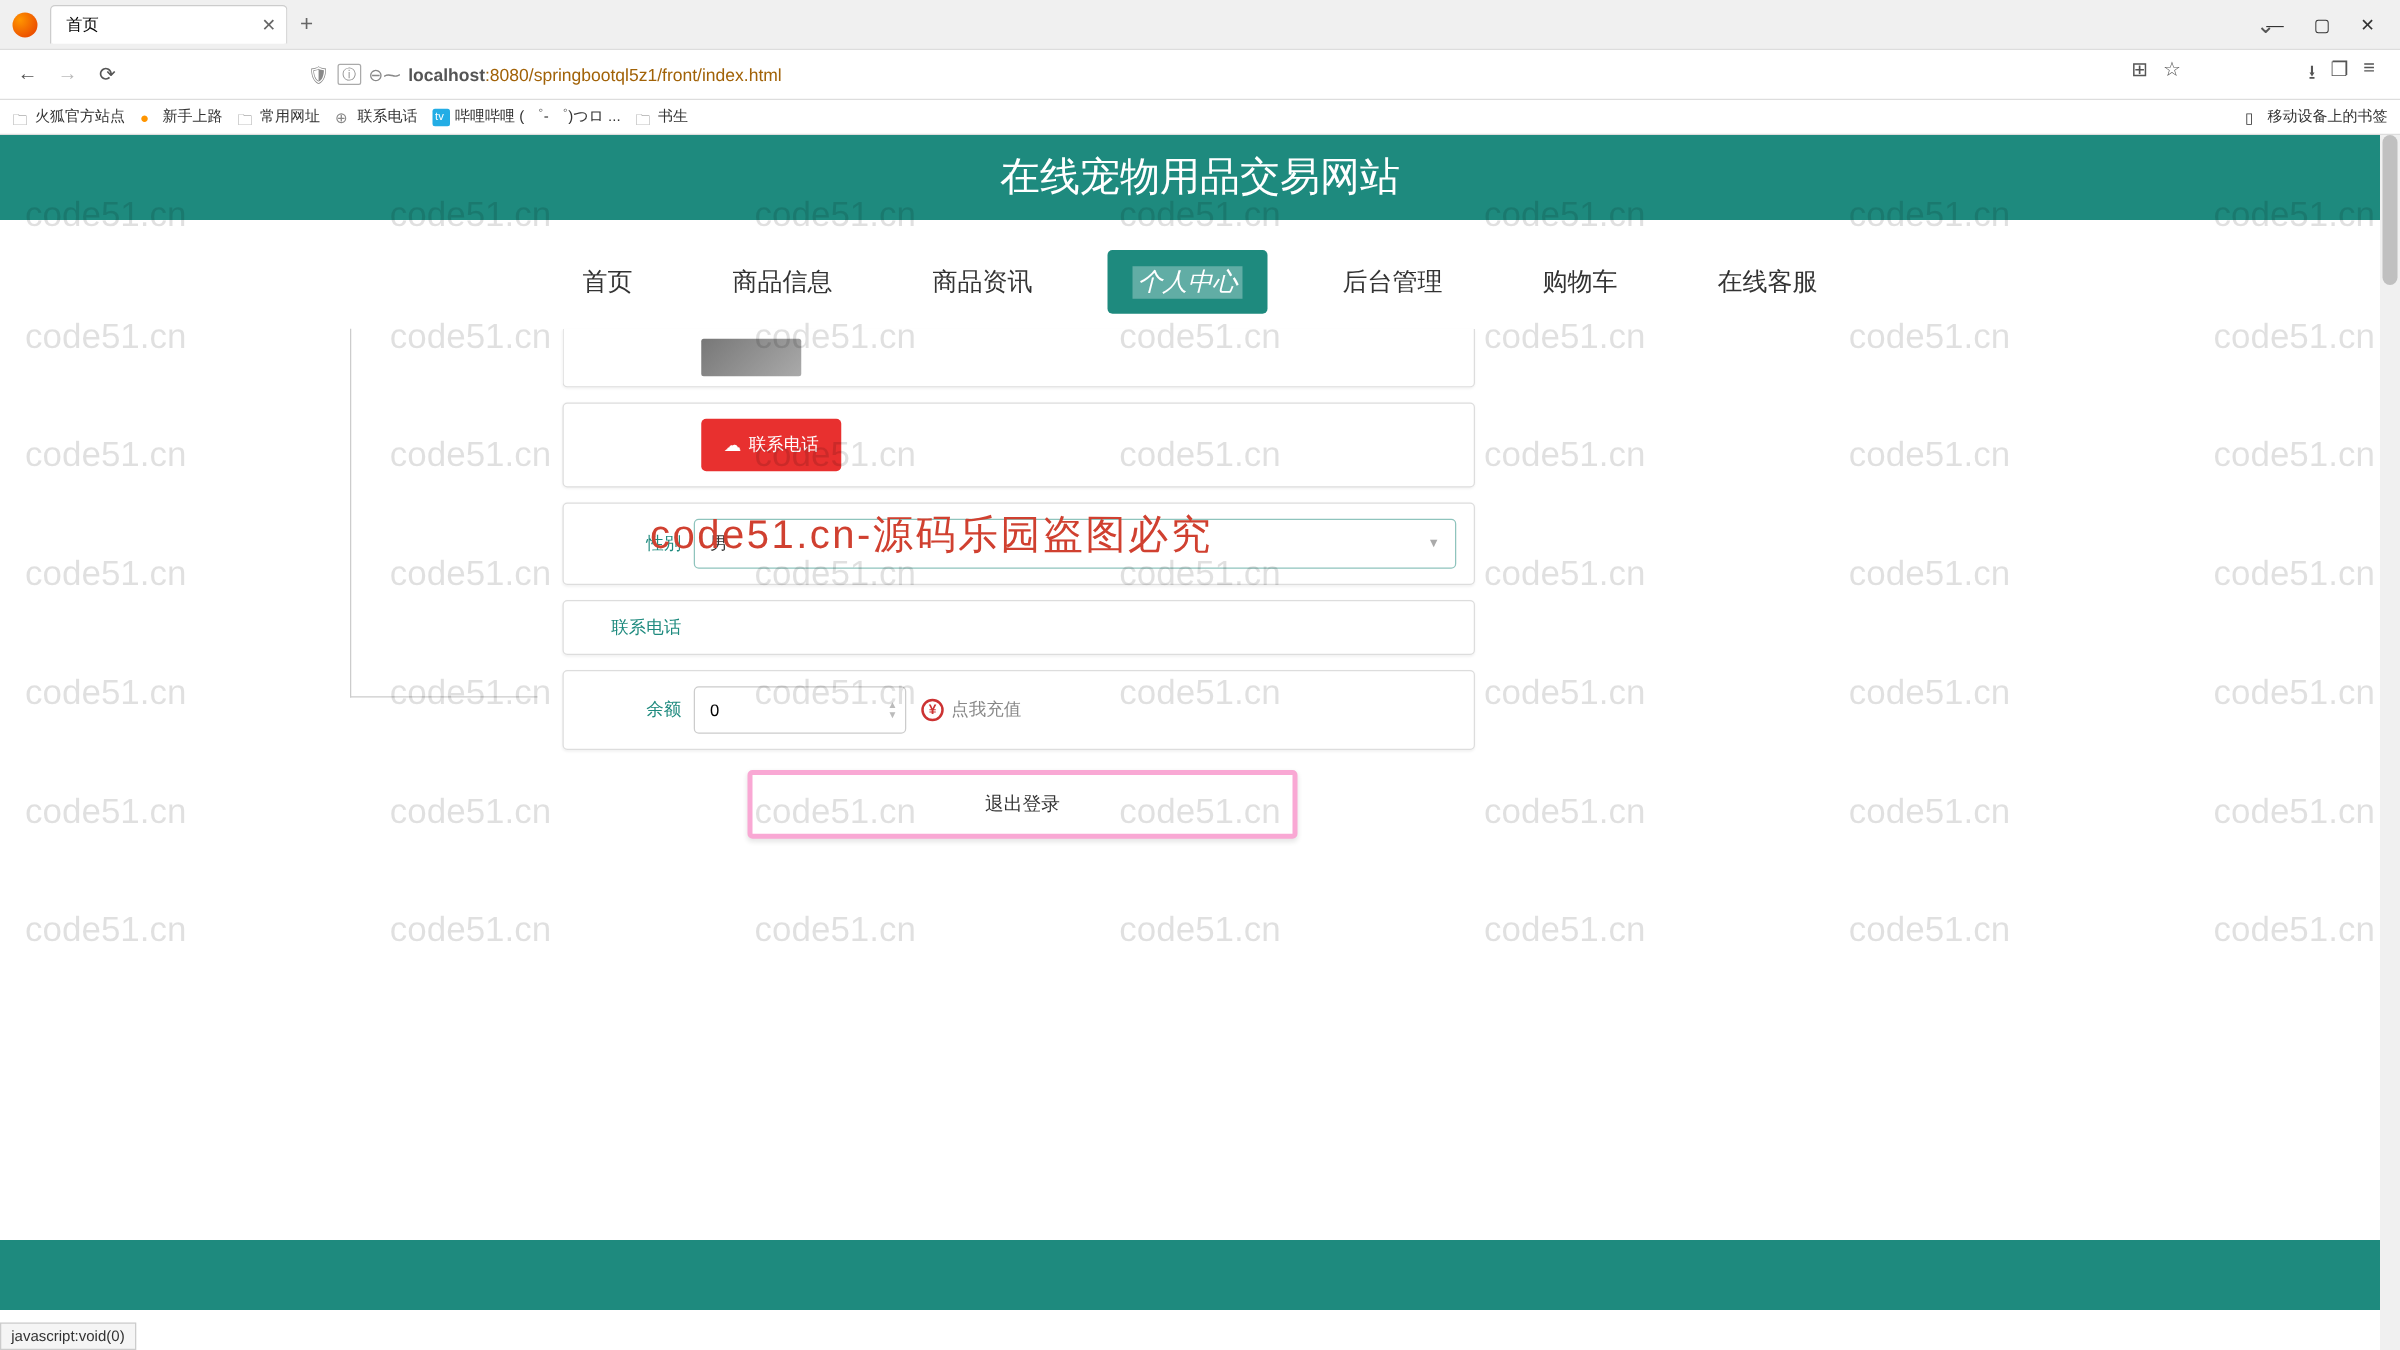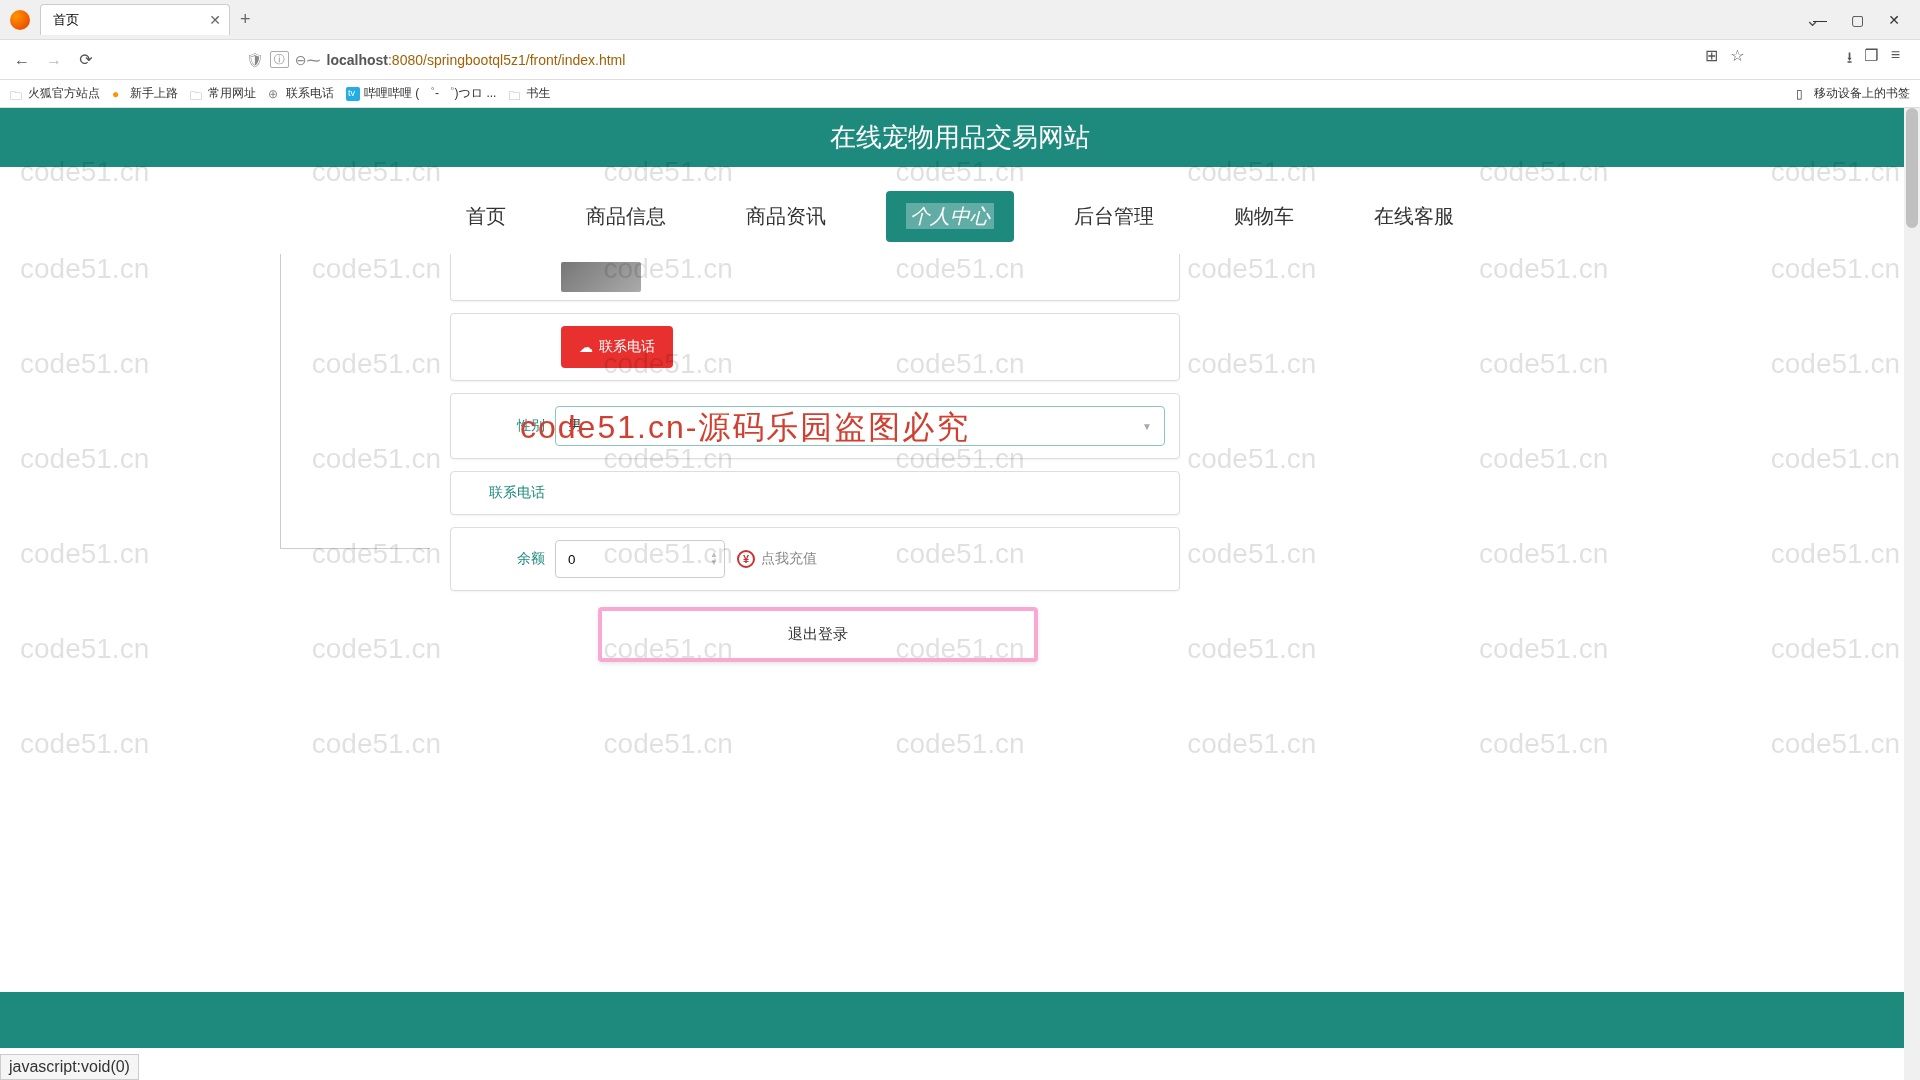--- a/index.html
+++ b/index.html
@@ -27,21 +27,21 @@
 
 
 .win-controls { position: absolute; right: 0; top: 0; height: 40px; display: flex; align-items: center; gap: 24px; padding-right: 20px; }
 .win-btn { font-size: 14px; color: #333; cursor: pointer; }
 
 
 .page-wrapper { position: relative; height: calc(100% - 108px); overflow: hidden; }
 .scrollbar { position: absolute; right: 0; top: 0; width: 16px; height: 100%; background: #f0f0f0; }
 .scrollbar-thumb { position: absolute; right: 2px; width: 12px; background: #c0c0c0; border-radius: 6px; top: 0; height: 120px; }
 
-.header-banner { background: #1e8a7e; color: #fff; text-align: center; padding: 12px 0; font-size: 26px; font-weight: 500; }
+.header-banner { background: #1e8a7e; color: #fff; text-align: center; padding: 12px 0; font-size: 32px; font-weight: 500; }
 
 .nav-menu { display: flex; justify-content: center; gap: 40px; padding: 24px 0 12px; align-items: center; }
 .nav-item { font-size: 20px; color: #333; padding: 12px 20px; cursor: pointer; border-radius: 4px; }
 .nav-item.active { background: #1e8a7e; color: #fff; font-style: italic; }
 .nav-item.active span { background: rgba(255,255,255,0.3); padding: 2px 4px; }
 
 .content-area { position: relative; padding: 0 280px 0 280px; }
 .side-frame { position: absolute; left: 280px; top: 0; width: 150px; height: 295px; border-left: 1px solid #ccc; border-bottom: 1px solid #ccc; }
 
 .form-stack { margin-left: 170px; display: flex; flex-direction: column; gap: 12px; width: 730px; }
@@ -63,21 +63,21 @@
 
 .recharge { display: flex; align-items: center; gap: 6px; margin-left: 12px; color: #888; font-size: 14px; cursor: pointer; }
 .yen-icon { width: 18px; height: 18px; border: 2px solid #c33; border-radius: 50%; display: flex; align-items: center; justify-content: center; color: #c33; font-size: 11px; font-weight: bold; }
 
 .action-btns { margin-left: 170px; width: 440px; margin-top: 16px; margin-left: 318px; display: flex; flex-direction: column; gap: 14px; }
 .btn-primary { background: #1e8a7e; color: #fff; border: none; border-radius: 4px; padding: 14px 0; font-size: 15px; cursor: pointer; box-shadow: 0 2px 4px rgba(0,0,0,0.15); }
 .btn-secondary { background: #fff; color: #333; border: 4px solid #f9a8d4; border-radius: 4px; padding: 14px 0; font-size: 15px; cursor: pointer; box-shadow: 0 2px 4px rgba(0,0,0,0.1); }
 
 .footer-strip { position: absolute; bottom: 32px; left: 0; right: 16px; height: 56px; background: #1e8a7e; }
 
-.status-bar { position: absolute; bottom: 0; left: 0; background: #f5f5f5; border: 1px solid #ccc; padding: 3px 8px; font-size: 16px; color: #333; }
+.status-bar { position: absolute; bottom: 0; left: 0; background: #f5f5f5; border: 1px solid #ccc; padding: 3px 8px; font-size: 12px; color: #333; }
 
 
 .watermark { position: absolute; color: rgba(0,0,0,0.12); font-size: 28px; font-weight: 500; pointer-events: none; white-space: nowrap; z-index: 5; }
 .watermark-red { position: absolute; color: #d04030; font-size: 32px; font-weight: 500; pointer-events: none; white-space: nowrap; z-index: 6; letter-spacing: 2px; }
 .wm-row { position: absolute; left: 0; right: 0; display: flex; justify-content: space-between; padding: 0 20px; align-items: flex-end; }
 
 
 .tabs-right { margin-left: auto; display: flex; align-items: center; gap: 30px; padding-right: 100px; }
 </style>
 </head>

